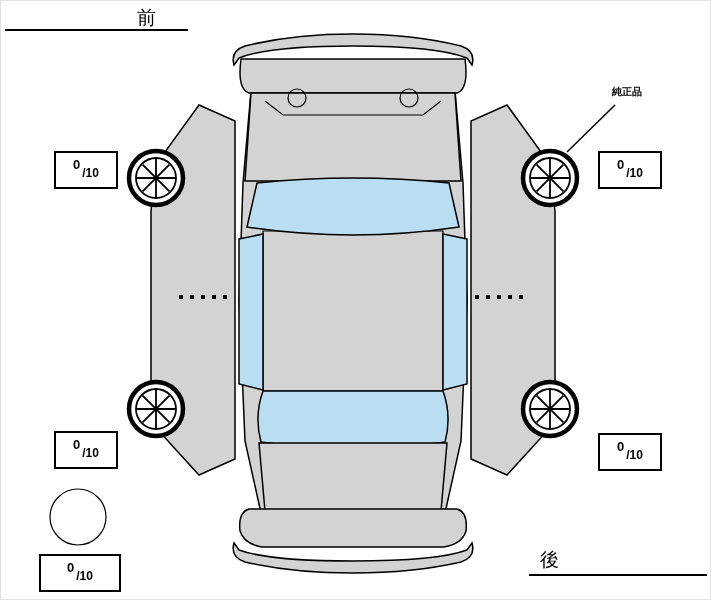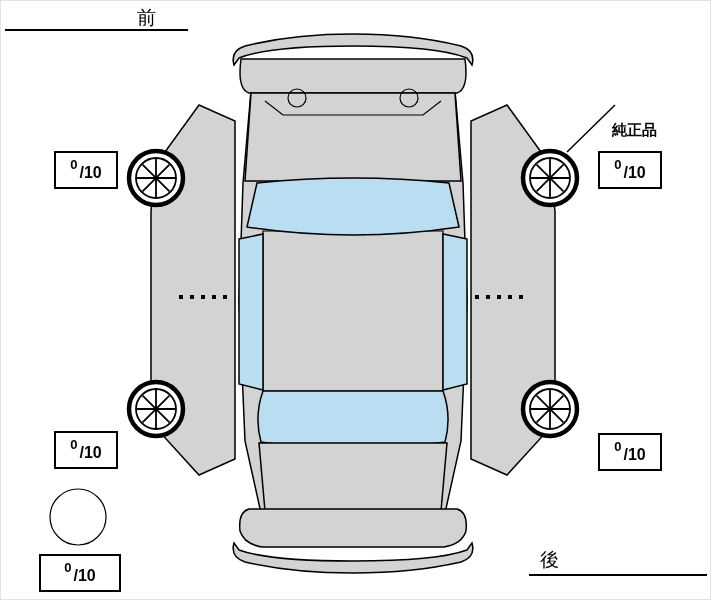--- a/index.html
+++ b/index.html
@@ -13,26 +13,26 @@
   .tire      { fill:#ffffff; stroke:#000000; stroke-width:4.5; }
   .rim       { fill:none; stroke:#000000; stroke-width:1.8; }
   .spokes    { stroke:#000000; stroke-width:1.8; fill:none; }
   .ann-line  { stroke:#000000; stroke-width:2; }
   .ptr-line  { stroke:#000000; stroke-width:1.5; }
 
   .tread-box { position:absolute; width:64px; height:38px; background:#ffffff; border:2px solid #000000;
                display:flex; align-items:center; justify-content:center; gap:2px; color:#000; }
   .tread-box.spare-box { width:82px; }
   .tread-box .num { font-size:13px; font-weight:bold; position:relative; top:-6px; }
-  .tread-box .den { font-size:16px; font-weight:bold; position:relative; top:3px; }
+  .tread-box .den { font-size:12px; font-weight:bold; position:relative; top:3px; }
 
   .cjk-label { position:absolute; color:#000000; white-space:nowrap; }
   .lbl-front   { left:136px; top:4px;  font-size:19px; }
   .lbl-rear    { left:539px; top:546px; font-size:19px; }
-  .lbl-genuine { left:611px; top:84px; font-size:15px; font-weight:bold;margin-top:36px; }
+  .lbl-genuine { left:611px; top:84px; font-size:10px; font-weight:bold; }
 </style>
 </head>
 <body>
 
 <div class="stage">
 
   <svg width="711" height="600" viewBox="0 0 711 600">
 
     <path class="outline" d="M198,104 L156,162 L150,210 L150,380 L156,428 L198,474 L234,458 L234,120 Z" fill="#d3d3d3"></path>
     <path class="outline" d="M506,104 L548,162 L554,210 L554,380 L548,428 L506,474 L470,458 L470,120 Z" fill="#d3d3d3"></path>

